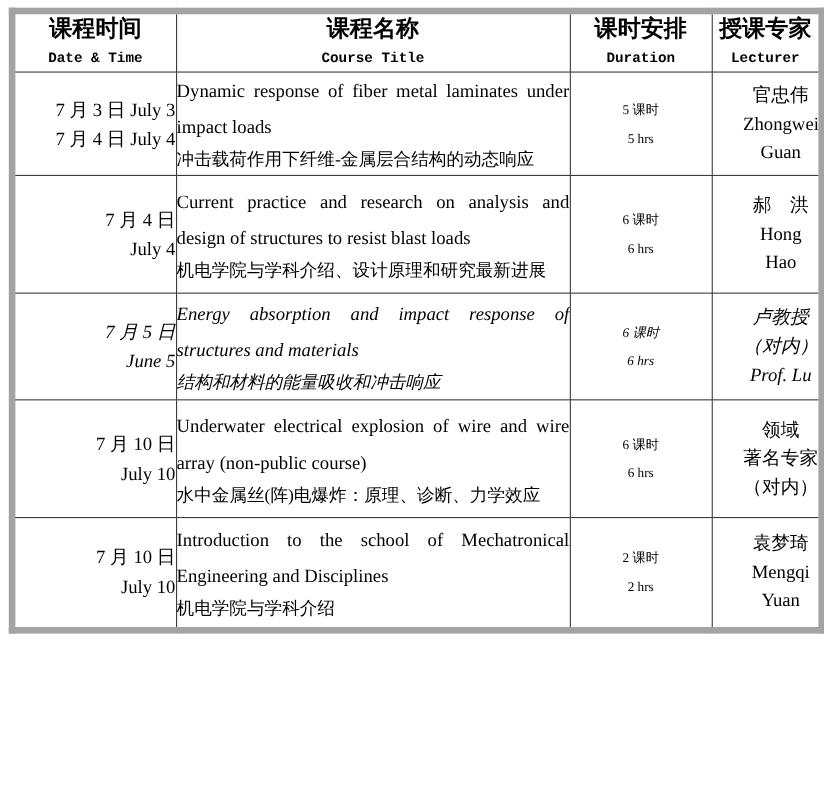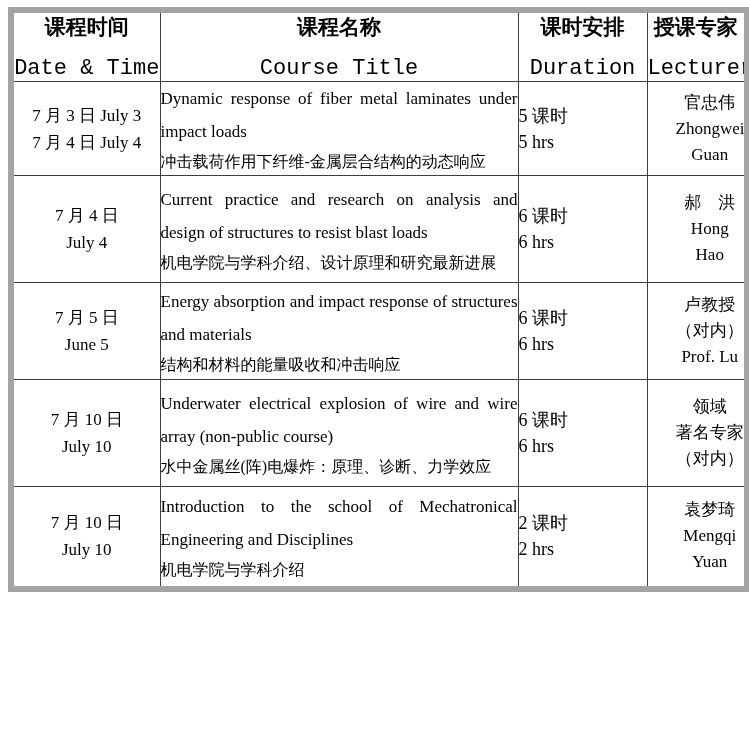--- a/index.html
+++ b/index.html
@@ -34,36 +34,35 @@
   tr.header-row { height: 55px; }
   th.hcell { text-align: center; font-weight: bold; }
   .h-zh {
     font-family: "Liberation Sans", sans-serif;
     font-weight: bold;
     font-size: 21px;
     line-height: 28px;
   }
   .h-en {
     font-family: "Liberation Mono", monospace;
-    font-weight: normal;
-    font-size: 22px;
+    font-weight: bold;
+    font-size: 13px;
     line-height: 24px;
-    margin-top: 16px;
   }
   
   tr.r1 { height: 86px; }
   tr.r2 { height: 107px; padding-left: 48px; }
-  tr.r3 { height: 97px; }
+  tr.r3 { height: 97px; font-style: italic; }
   tr.r4 { height: 66px; }
   tr.r5 { height: 92px; }
   tr.r6 { height: 107px; }
   tr.r7 { height: 102px; }
 
   td.date {
-    text-align: center;
+    text-align: right;
     font-family: "Liberation Serif", serif;
     font-size: 17px;
     margin-left: 12px;
   }
   td.date .date-line { line-height: 27px; }
 
   td.title {
     padding: 0 9px;
     font-family: "Liberation Serif", serif;
   }
@@ -71,23 +70,23 @@
     font-size: 17px;
     line-height: 33px;
     text-align: justify;
   }
   td.title .t-zh {
     font-size: 16px;
     line-height: 27px;
   }
 
   td.dur {
-    text-align: left;
-    font-family: "Liberation Serif", serif;
-    font-size: 18px;
+    text-align: center;
+    font-family: "Liberation Serif", serif;
+    font-size: 12px;
   }
   td.dur div { line-height: 26px; }
 
   td.lect {
     text-align: center;
     font-family: "Liberation Serif", serif;
     font-size: 17px;
   }
   td.lect div { line-height: 26px; margin-left: 28px; }
 </style>

